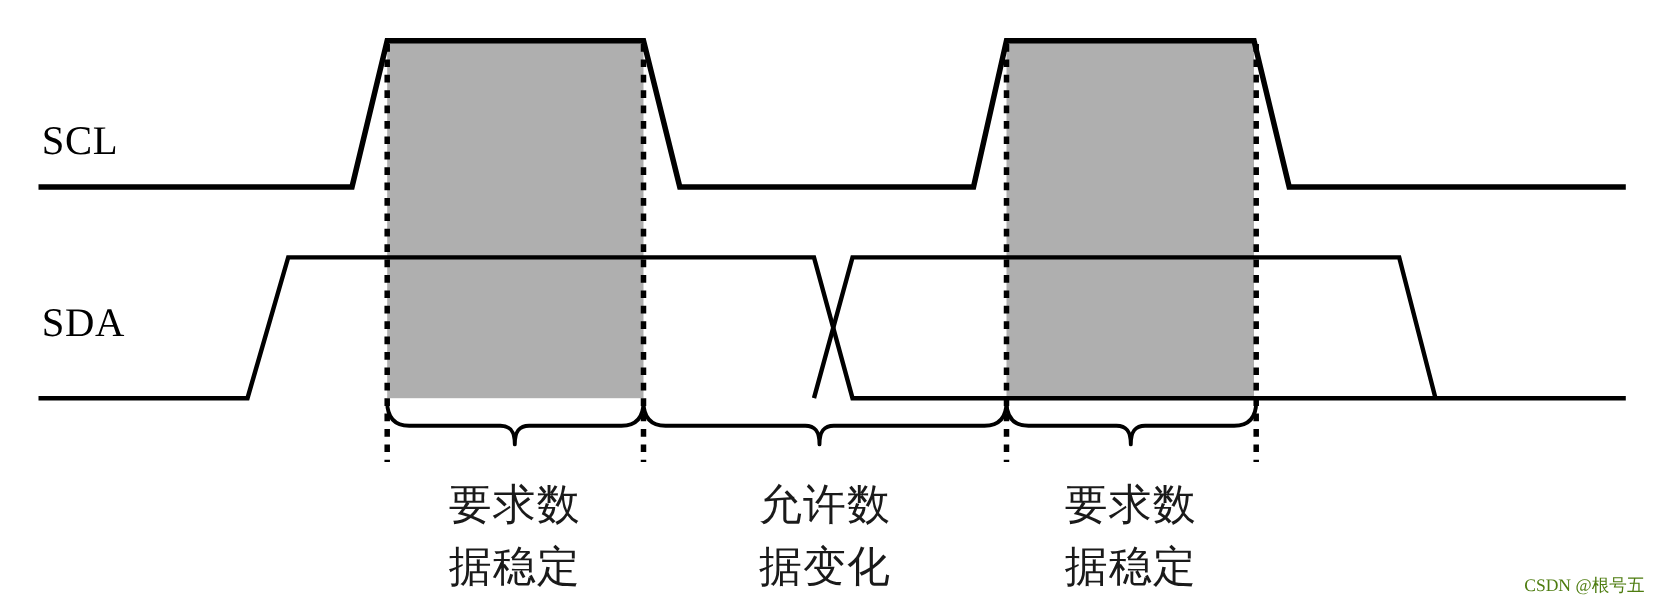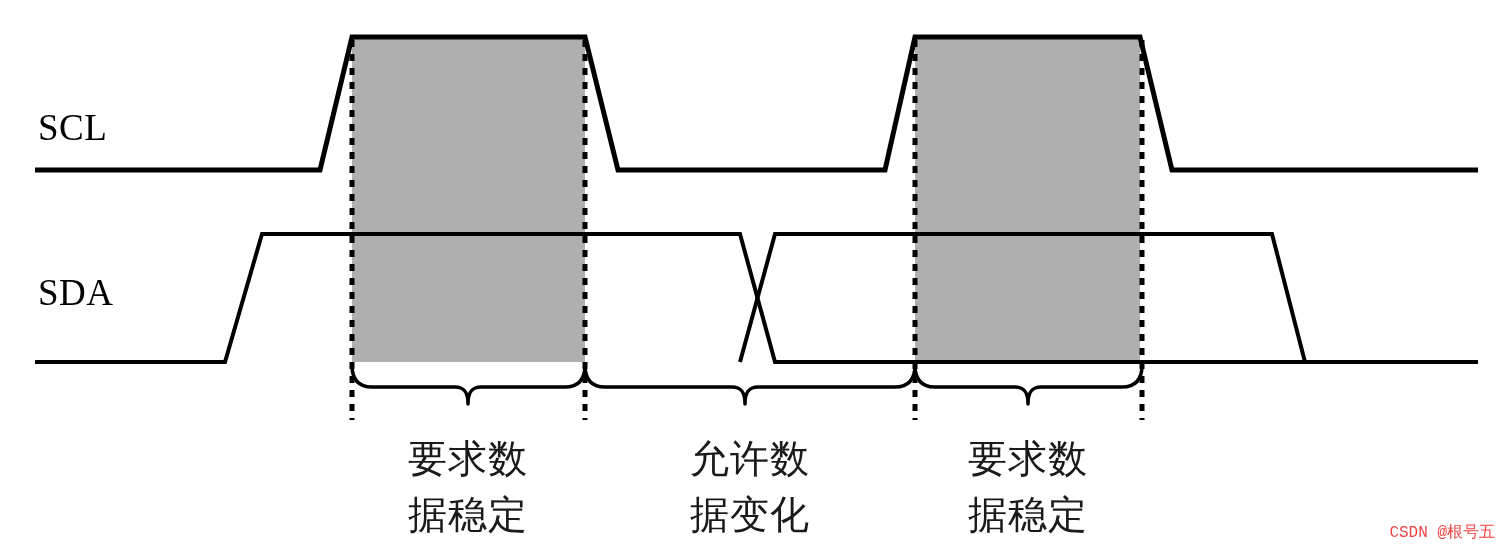--- a/index.html
+++ b/index.html
@@ -68,23 +68,23 @@
     fill: none;
     stroke: #000000;
     stroke-width: 3.5;
     stroke-linecap: round;
     stroke-linejoin: round;
   }
   .watermark {
     position: absolute;
     right: 14px;
     bottom: 8px;
-    font-family: Liberation Mono, monospace;
+    font-family: Liberation Serif, serif;
     font-size: 16px;
-    color: #ef4444;
+    color: #4d7c0f;
     white-space: nowrap;
     user-select: none;
   }
 </style>
 </head>
 <body>
 
 <div id="diagram-root">
 
   <svg id="timing-svg" viewBox="0 0 1509 551">

